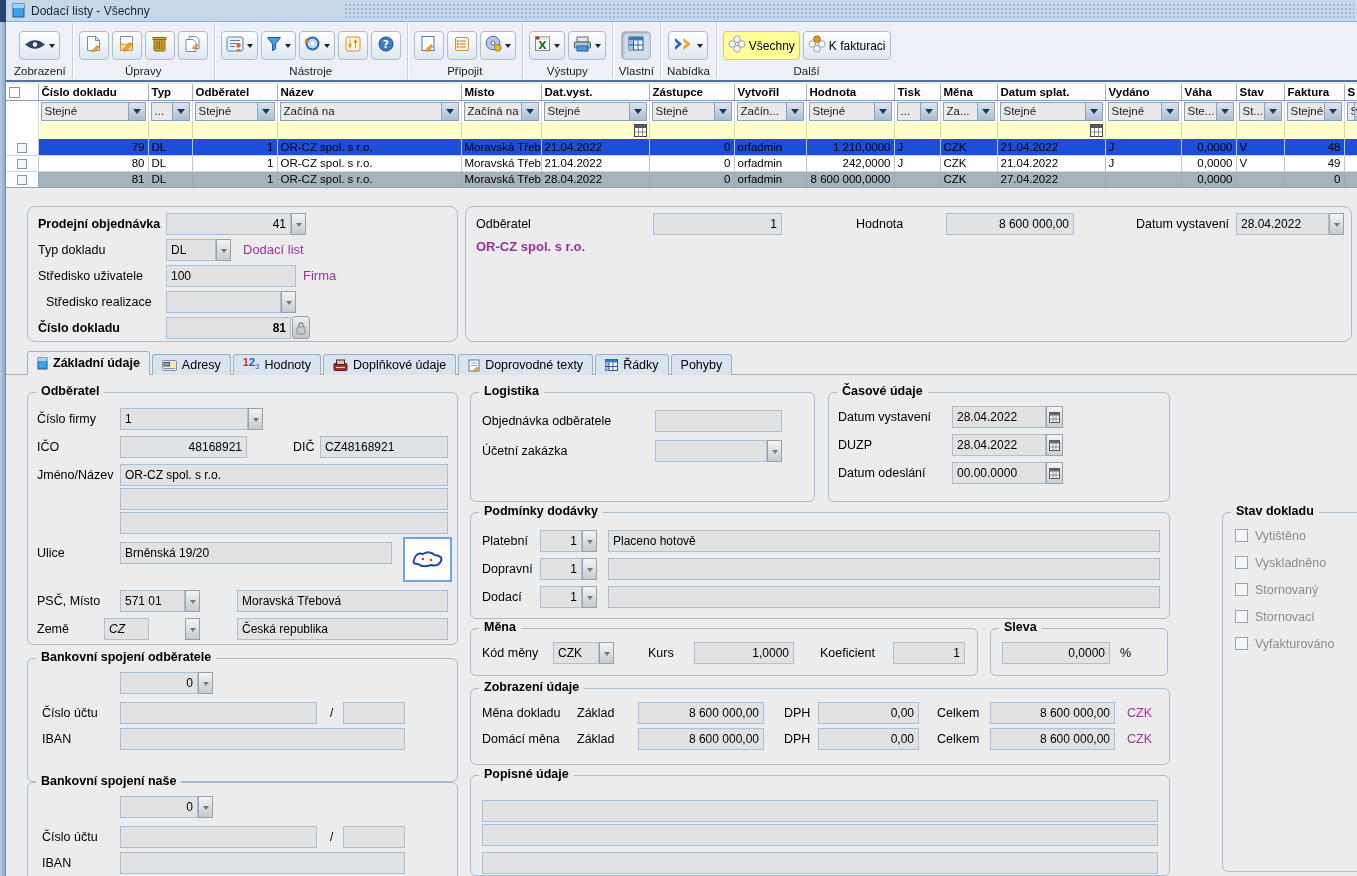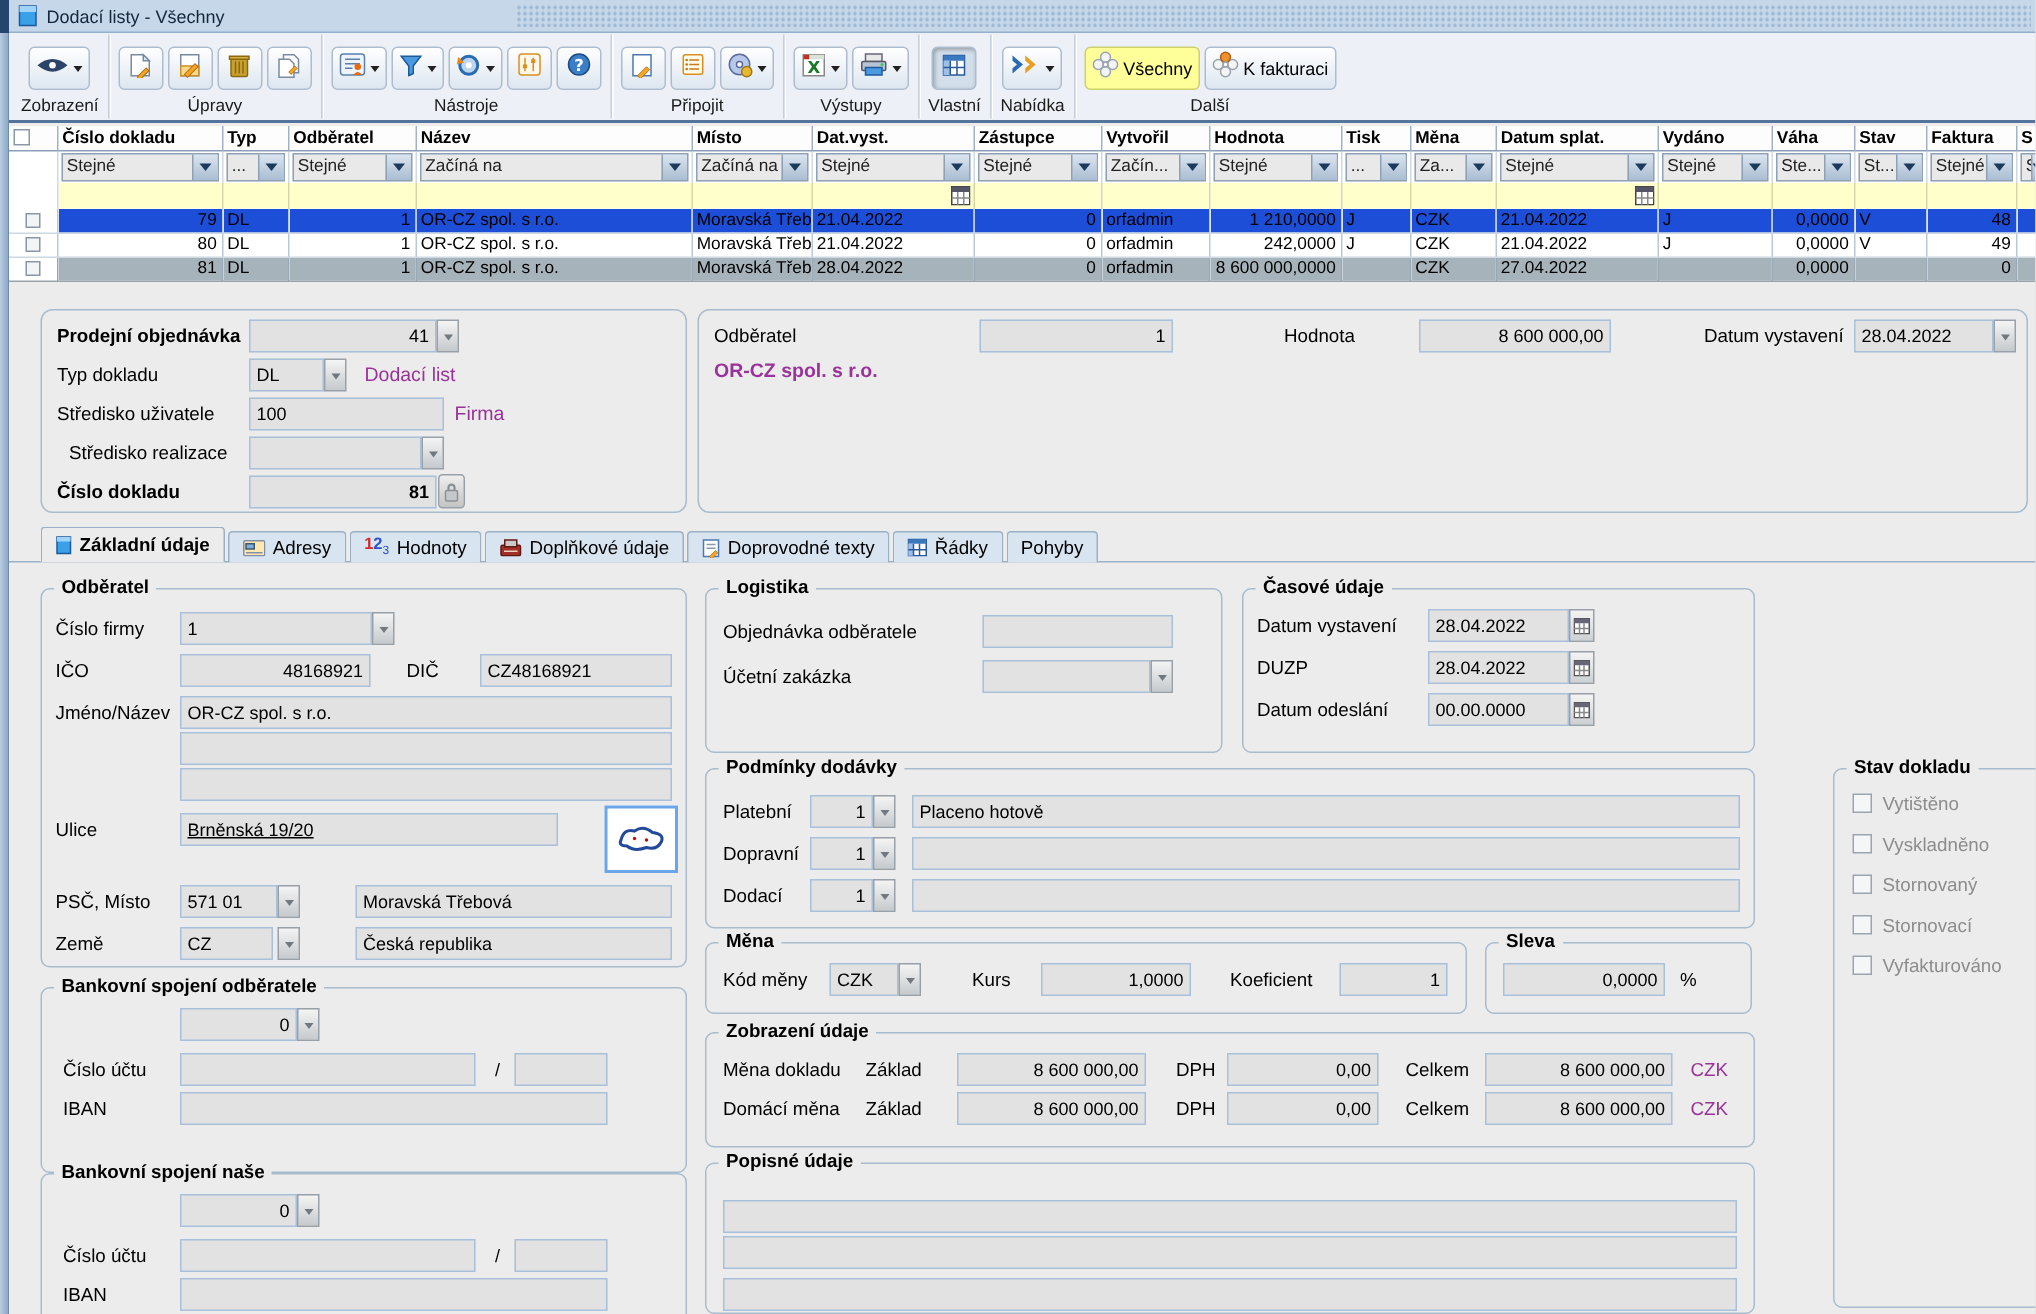--- a/index.html
+++ b/index.html
@@ -669,45 +669,45 @@
 
   <div class="gbox" style="left:27px;top:392px;width:431px;height:253px;">
     <span class="gtitle">Odběratel</span>
   </div>
   <span class="lbl" style="left:37px;top:408px;">Číslo firmy</span>
   <span class="inp" style="left:120px;top:408px;width:128px;">1</span>
   <span class="spin" style="left:248px;top:408px;"></span>
 
   <span class="lbl" style="left:37px;top:436px;">IČO</span>
   <span class="inp ar" style="left:120px;top:436px;width:127px;">48168921</span>
-  <span class="lbl" style="left:271px;top:436px;text-align:center;">DIČ</span>
+  <span class="lbl" style="left:293px;top:436px;text-align:center;">DIČ</span>
   <span class="inp" style="left:320px;top:436px;width:128px;">CZ48168921</span>
 
   <span class="lbl" style="left:37px;top:464px;">Jméno/Název</span>
   <span class="inp" style="left:120px;top:464px;width:328px;">OR-CZ spol. s r.o.</span>
   <span class="inp" style="left:120px;top:488px;width:328px;"></span>
   <span class="inp" style="left:120px;top:512px;width:328px;"></span>
 
   <span class="lbl" style="left:37px;top:542px;">Ulice</span>
-  <span class="inp" style="left:120px;top:542px;width:252px;text-decoration:underline;">Brněnská 19/20</span>
+  <span class="inp" style="left:120px;top:542px;width:272px;">Brněnská 19/20</span>
   <span class="mapb" style="left:403px;top:537px;width:49px;height:45px;">
     <svg width="36" height="26">
         <path d="M4 13 Q6 5 13 7 Q19 3 25 8 Q33 9 31 14 Q28 20 21 18 Q13 21 8 17 Q2 17 4 13Z" fill="#fff" stroke="#234a9a" stroke-width="2"></path>
         <circle cx="13" cy="12" r="1.1" fill="#c00"></circle>
         <circle cx="21" cy="13" r="1.1" fill="#c00"></circle>
       </svg>
   </span>
 
   <span class="lbl" style="left:37px;top:590px;">PSČ, Místo</span>
   <span class="inp" style="left:120px;top:590px;width:65px;">571 01</span>
   <span class="spin" style="left:185px;top:590px;"></span>
   <span class="inp" style="left:237px;top:590px;width:211px;">Moravská Třebová</span>
 
   <span class="lbl" style="left:37px;top:618px;">Země</span>
-  <span class="inp" style="left:120px;top:618px;width:62px;">CZ</span>
+  <span class="inp" style="left:104px;top:618px;width:45px;font-style:italic;">CZ</span>
   <span class="spin" style="left:185px;top:618px;"></span>
   <span class="inp" style="left:237px;top:618px;width:211px;">Česká republika</span>
 
   <div class="gbox" style="left:27px;top:658px;width:431px;height:124px;">
     <span class="gtitle">Bankovní spojení odběratele</span>
   </div>
   <span class="inp ar" style="left:120px;top:672px;width:78px;">0</span>
   <span class="spin" style="left:198px;top:672px;"></span>
   <span class="lbl" style="left:42px;top:702px;">Číslo účtu</span>
   <span class="inp" style="left:120px;top:702px;width:197px;"></span>

